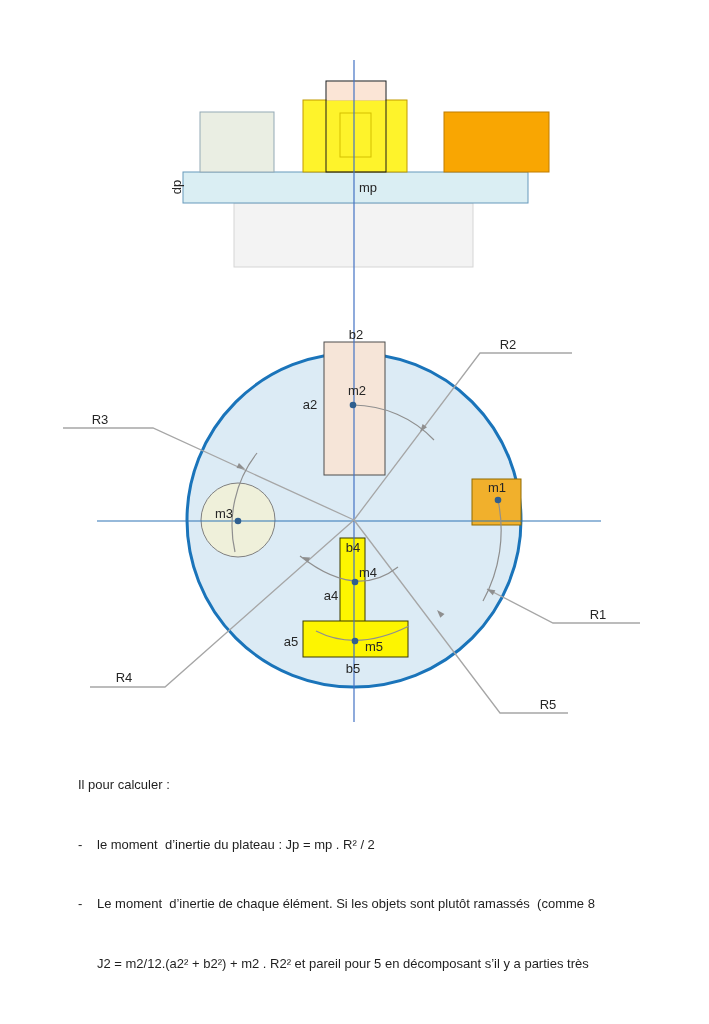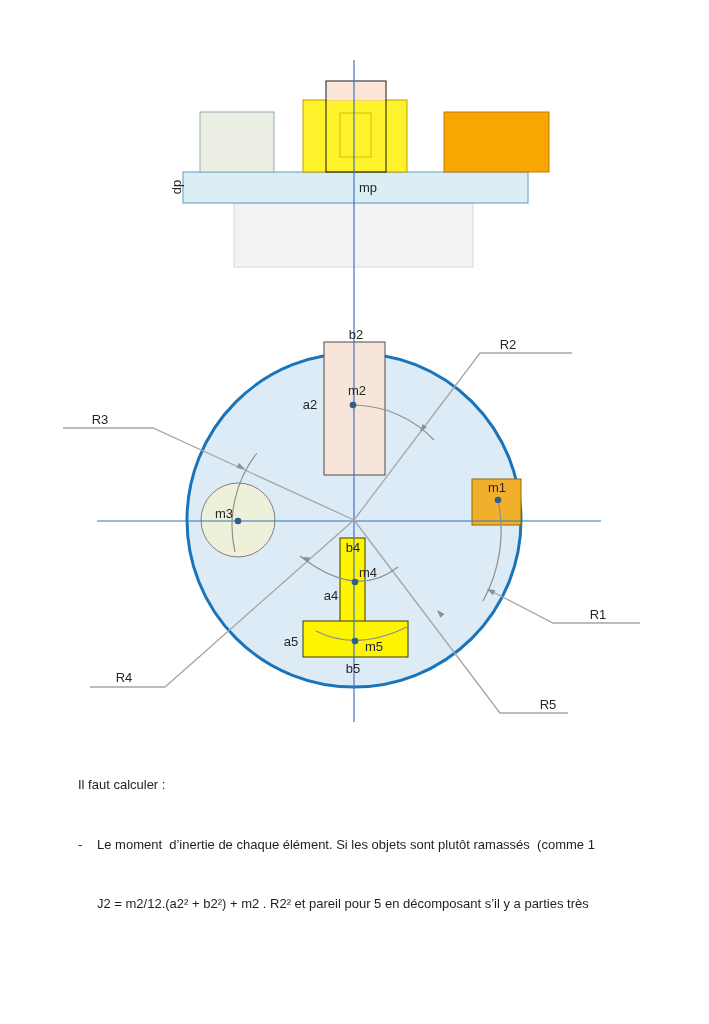--- a/index.html
+++ b/index.html
@@ -80,22 +80,23 @@
   <text x="368" y="577" text-anchor="middle">m4</text>
   <text x="331" y="600" text-anchor="middle">a4</text>
   <text x="291" y="646" text-anchor="middle">a5</text>
   <text x="374" y="651" text-anchor="middle">m5</text>
   <text x="353" y="673" text-anchor="middle">b5</text>
   <text x="124" y="682" text-anchor="middle">R4</text>
   <text x="548" y="709" text-anchor="middle">R5</text>
 </svg>
 
 <div id="textblock">
-  <div class="row"><span>Il faut calculer :</span></div>
-  <div class="row"><span class="marker">-</span><span>Le moment  d’inertie de chaque élément. Si les objets sont plutôt ramassés  (comme 1</span></div>
+  <div class="row"><span>Il pour calculer :</span></div>
+  <div class="row"><span class="marker">-</span><span>le moment  d’inertie du plateau : Jp = mp . R² / 2</span></div>
+  <div class="row"><span class="marker">-</span><span>Le moment  d’inertie de chaque élément. Si les objets sont plutôt ramassés  (comme 8</span></div>
   <div class="row"><span class="marker"></span><span>J2 = m2/12.(a2² + b2²) + m2 . R2² et pareil pour 5 en décomposant s’il y a parties très</span></div>
   
   
   
   
   
   
   
 </div>
 

